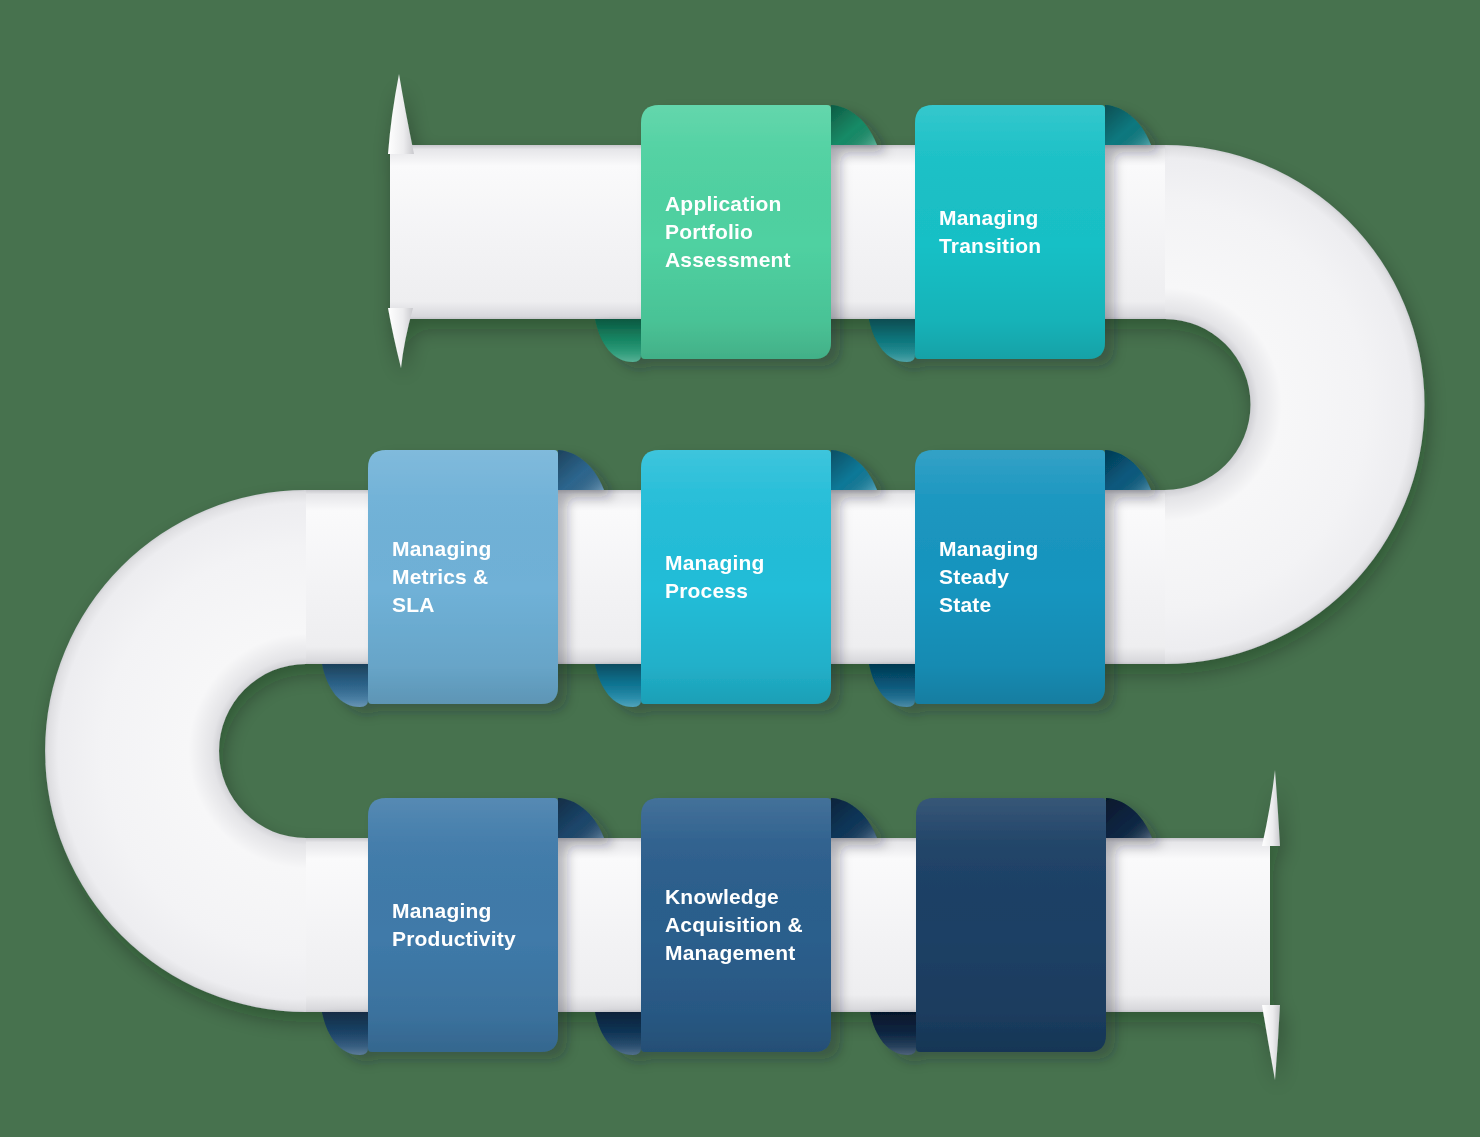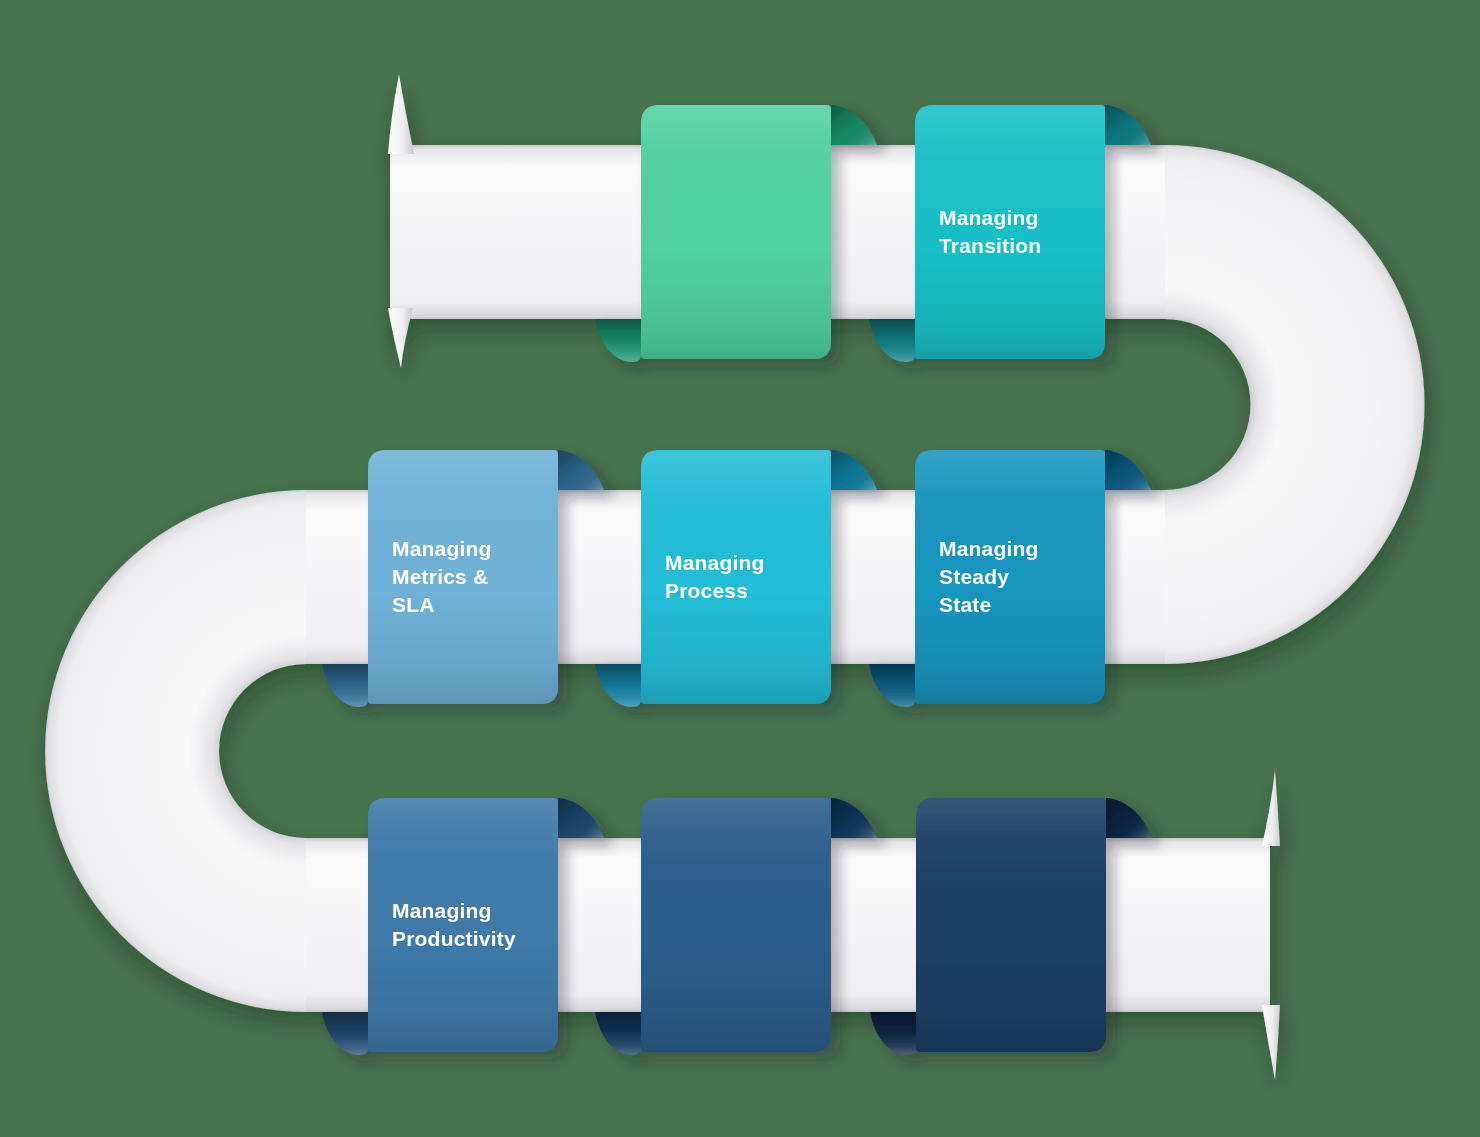--- a/index.html
+++ b/index.html
@@ -183,26 +183,32 @@
     <g filter="url(#bannerShadow)">
       <use href="#fold-shape" x="1106" y="798" fill="#0A2746"></use>
       <use href="#fold-shape" x="1106" y="798" fill="url(#foldShade)"></use>
       <use href="#curl-shape" x="870" y="1012" fill="#0A2746"></use>
       <use href="#curl-shape" x="870" y="1012" fill="url(#curlShade)"></use>
       <use href="#front-shape" x="916" y="798" fill="#1C4065"></use>
       <use href="#front-shape" x="916" y="798" fill="url(#frontShade)"></use>
     </g>
   </svg>
 
+  <div class="step-label r1 cB">Application
+Portfolio
+Assessment</div>
   <div class="step-label r1 cC">Managing
 Transition</div>
   <div class="step-label r2 cA">Managing
 Metrics &amp;
 SLA</div>
   <div class="step-label r2 cB">Managing
 Process</div>
   <div class="step-label r2 cC">Managing
 Steady
 State</div>
   <div class="step-label r3 cA">Managing
 Productivity</div>
+  <div class="step-label r3 cB">Knowledge
+Acquisition &amp;
+Management</div>
 
 </div>
 
 </body></html>

